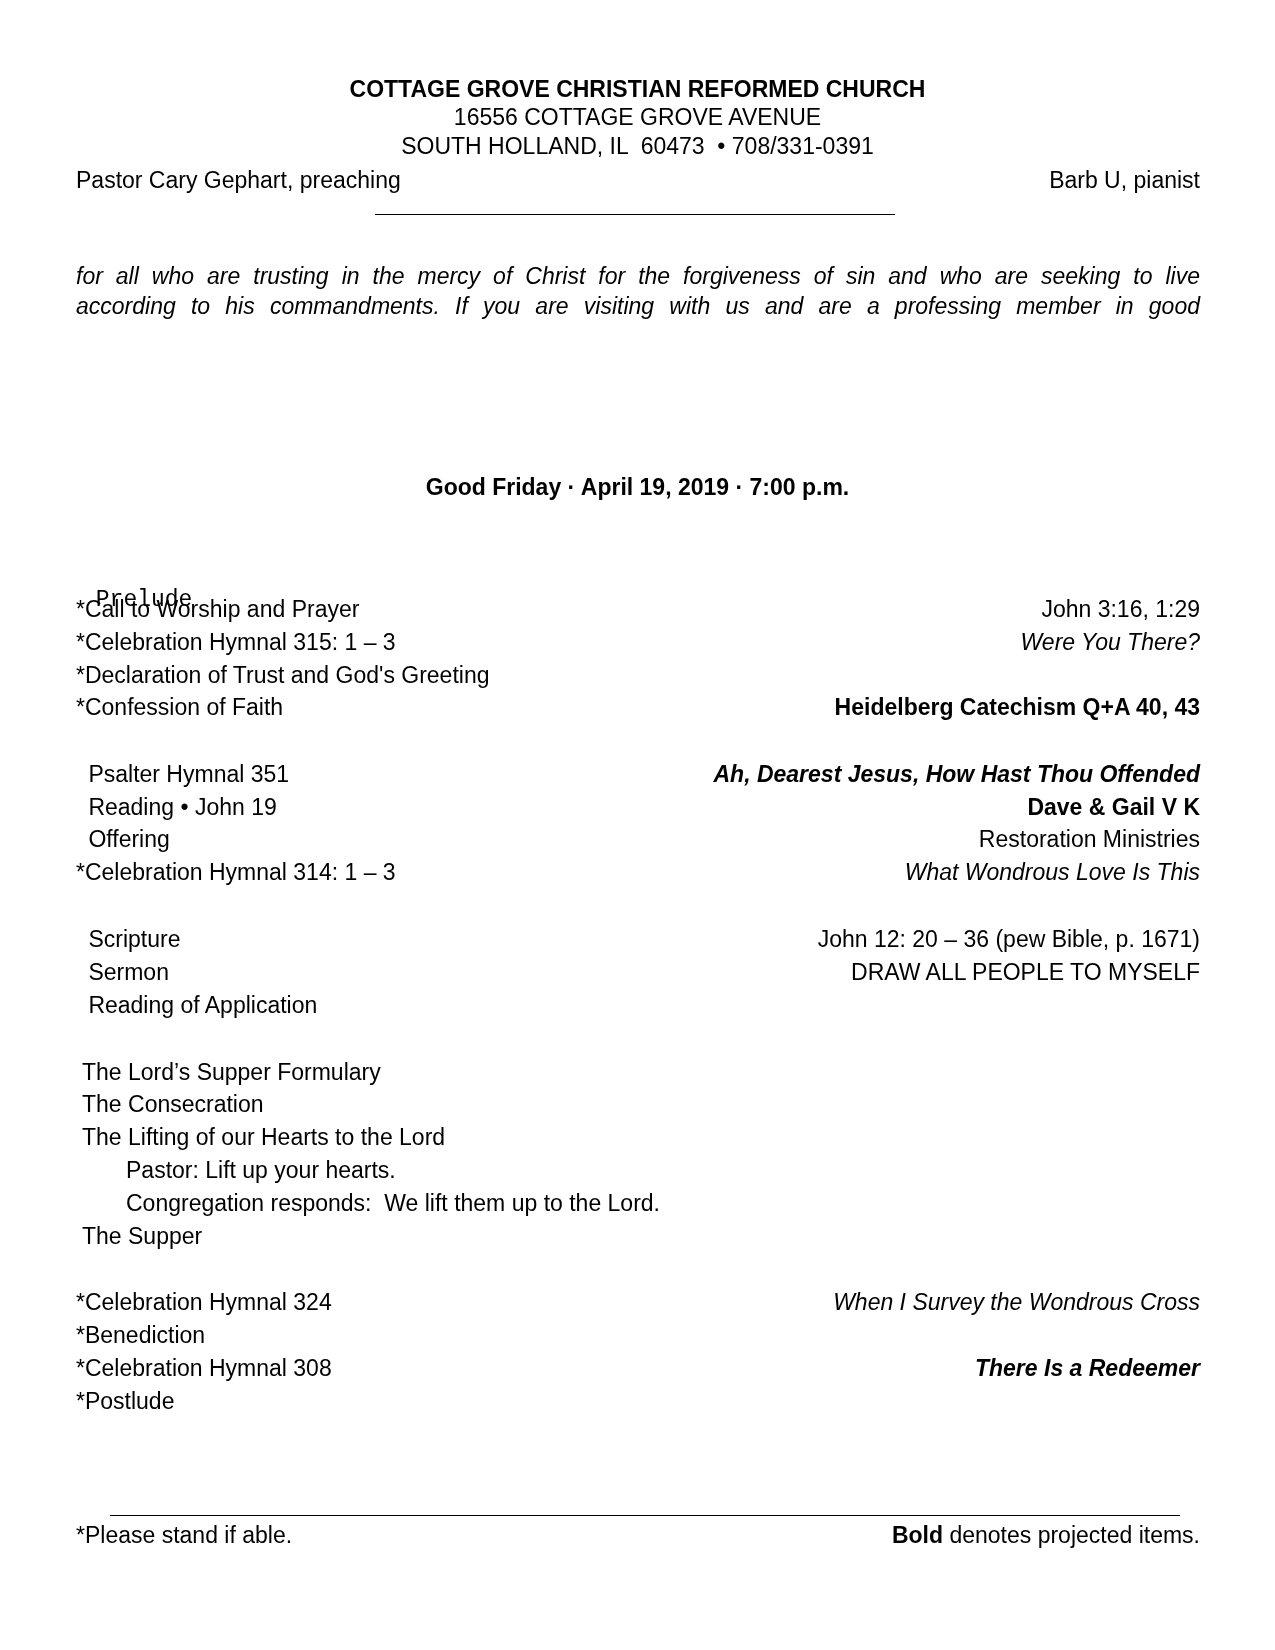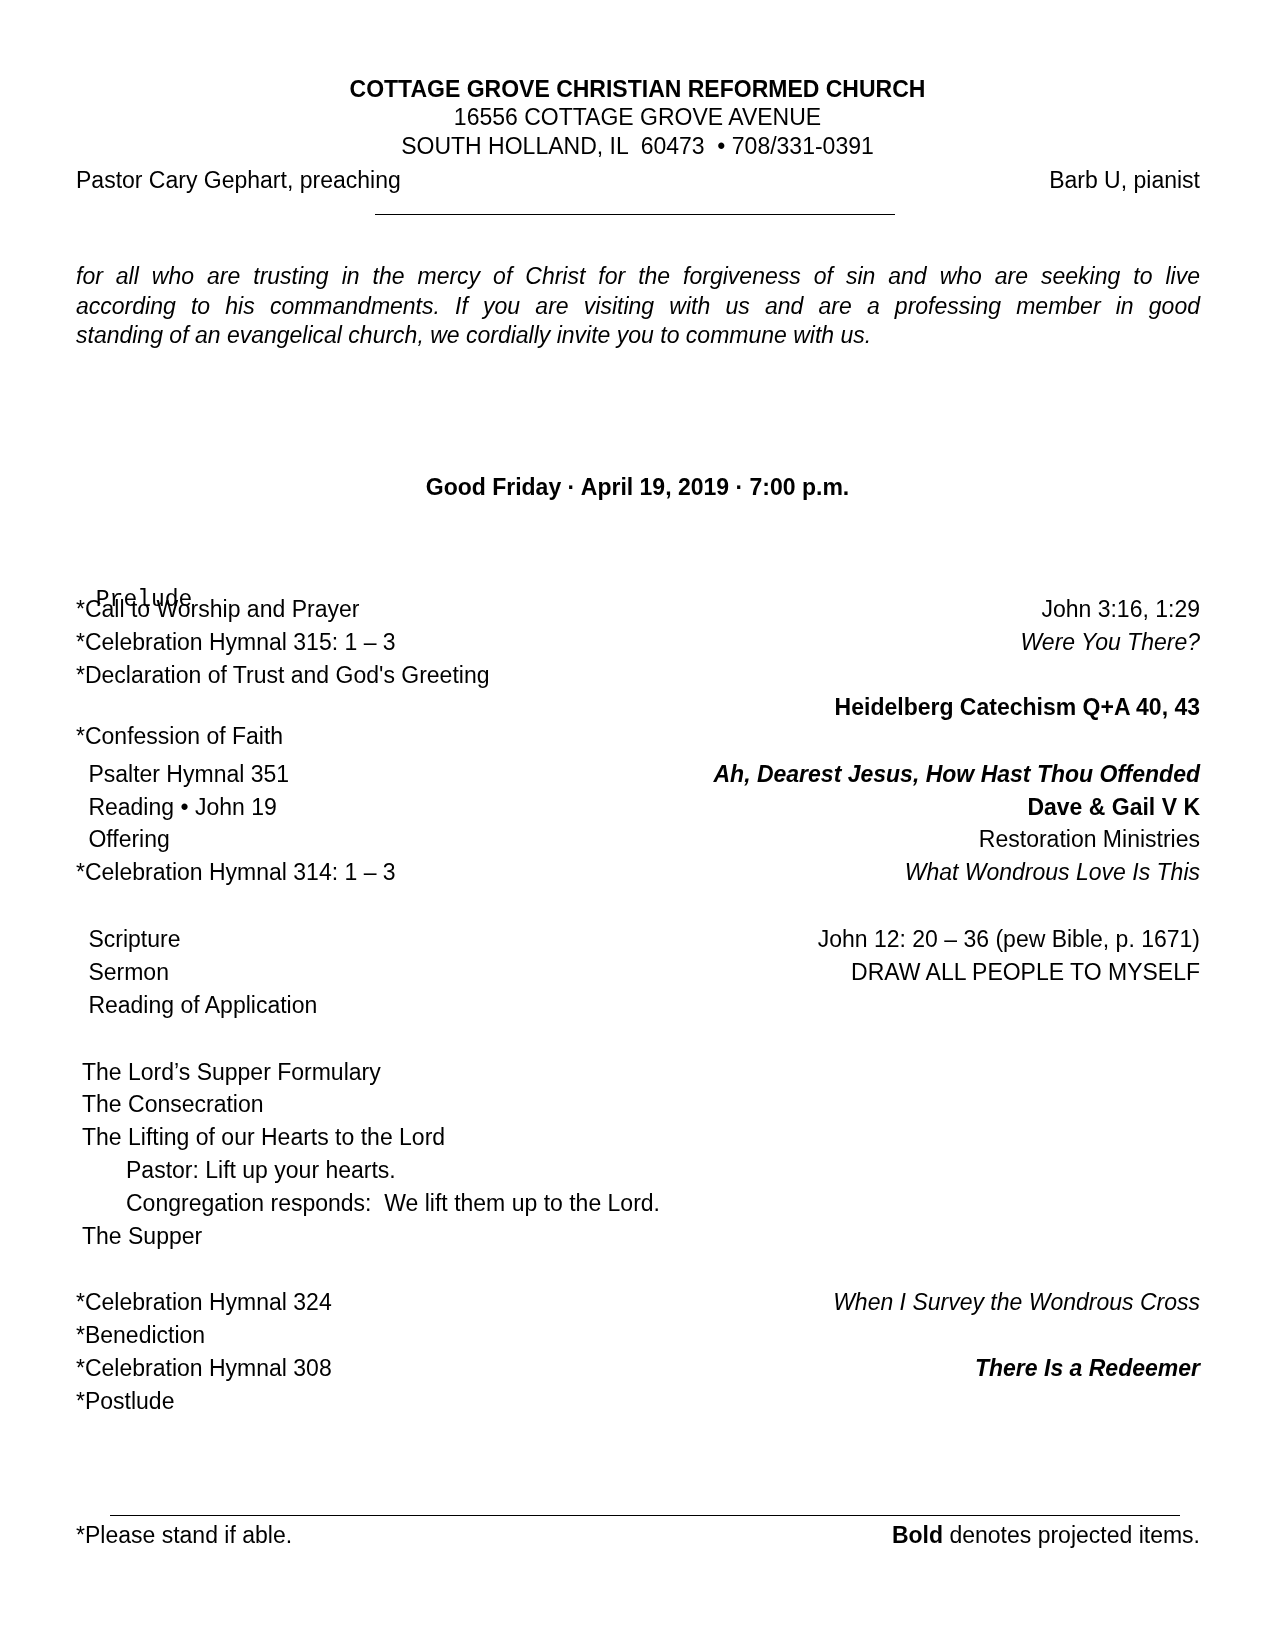--- a/index.html
+++ b/index.html
@@ -25,38 +25,37 @@
 <div class="abs center b" style="top: 73px; white-space: pre;">COTTAGE GROVE CHRISTIAN REFORMED CHURCH</div>
 <div class="abs center" style="top: 101px; white-space: pre;">16556 COTTAGE GROVE AVENUE</div>
 <div class="abs center" style="top: 130px; white-space: pre;">SOUTH HOLLAND, IL  60473  • 708/331-0391</div>
 <div class="abs left" style="top: 164px; white-space: pre;">Pastor Cary Gephart, preaching</div>
 <div class="abs right" style="top: 164px; white-space: pre;">Barb U, pianist</div>
 <div class="rule" style="left:375px; width:520px; top:214px;"></div>
 
 <div class="para" style="top:262px;">
   <span class="ln">for all who are trusting in the mercy of Christ for the forgiveness of sin and who are seeking to live</span>
   <span class="ln">according to his commandments.  If you are visiting with us and are a professing member in good</span>
-  <span class="ln last">standing of an evangelical church, we cordially invite you to commune with us.</span>
 </div>
 
 <div class="abs center b" style="top: 471px; white-space: pre;">Good Friday · April 19, 2019 · 7:00 p.m.</div>
 
 <div>
 
   <div class="abs indent0" style="top: 584px; white-space: pre; font-family: Liberation Mono, monospace;"> Prelude</div>
 
   <div class="abs left" style="top: 593px; white-space: pre;">*Call to Worship and Prayer</div>
   <div class="abs right" style="top: 593px; white-space: pre;">John 3:16, 1:29</div>
 
   <div class="abs left" style="top: 626px; white-space: pre;">*Celebration Hymnal 315: 1 – 3</div>
   <div class="abs right i" style="top: 626px; white-space: pre;">Were You There?</div>
 
   <div class="abs left" style="top: 659px; white-space: pre;">*Declaration of Trust and God's Greeting</div>
 
-  <div class="abs left" style="top: 691px; white-space: pre; margin-top: 29px;">*Confession of Faith</div>
+  <div class="abs left" style="top: 691px; white-space: pre;">*Confession of Faith</div>
   <div class="abs right b" style="top: 691px; white-space: pre;">Heidelberg Catechism Q+A 40, 43</div>
 
   <div class="abs indent0" style="top: 758px; white-space: pre;"> Psalter Hymnal 351</div>
   <div class="abs right b i" style="top: 758px; white-space: pre;">Ah, Dearest Jesus, How Hast Thou Offended</div>
 
   <div class="abs indent0" style="top: 791px; white-space: pre;"> Reading • John 19</div>
   <div class="abs right" style="top: 791px; white-space: pre; font-weight: bold;">Dave &amp; Gail V K</div>
 
   <div class="abs indent0" style="top: 823px; white-space: pre;"> Offering</div>
   <div class="abs right" style="top: 823px; white-space: pre;">Restoration Ministries</div>

